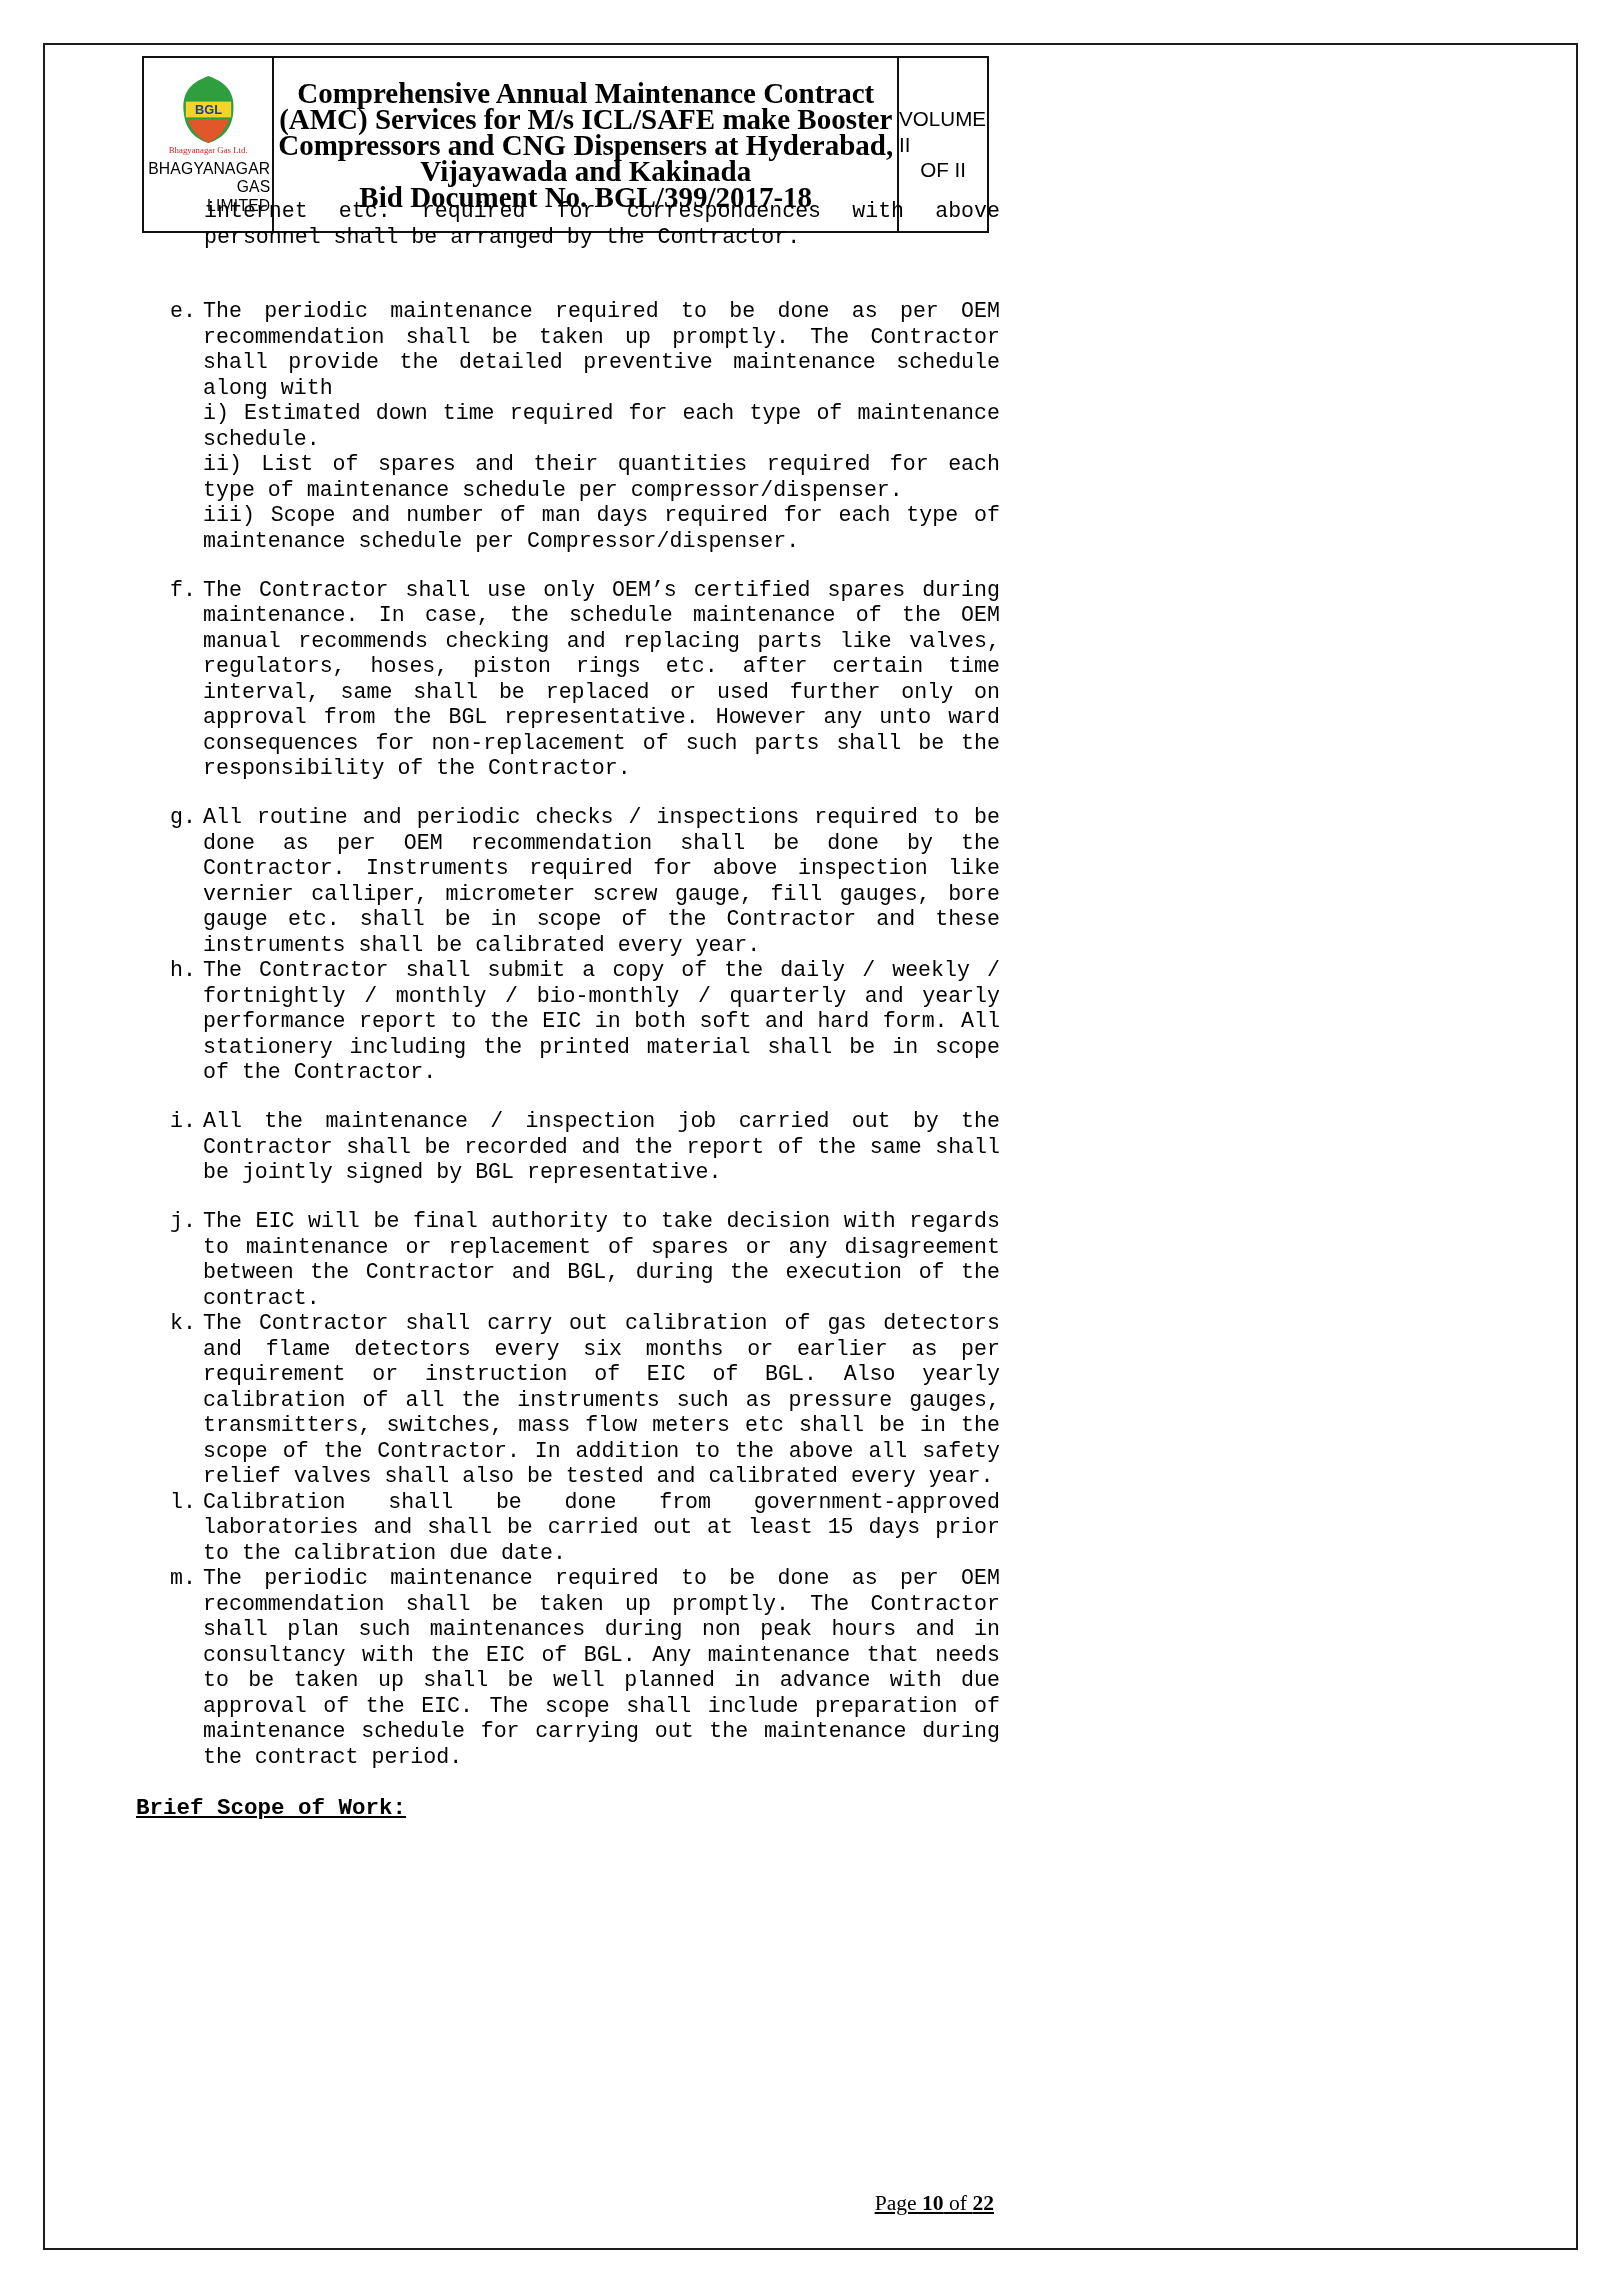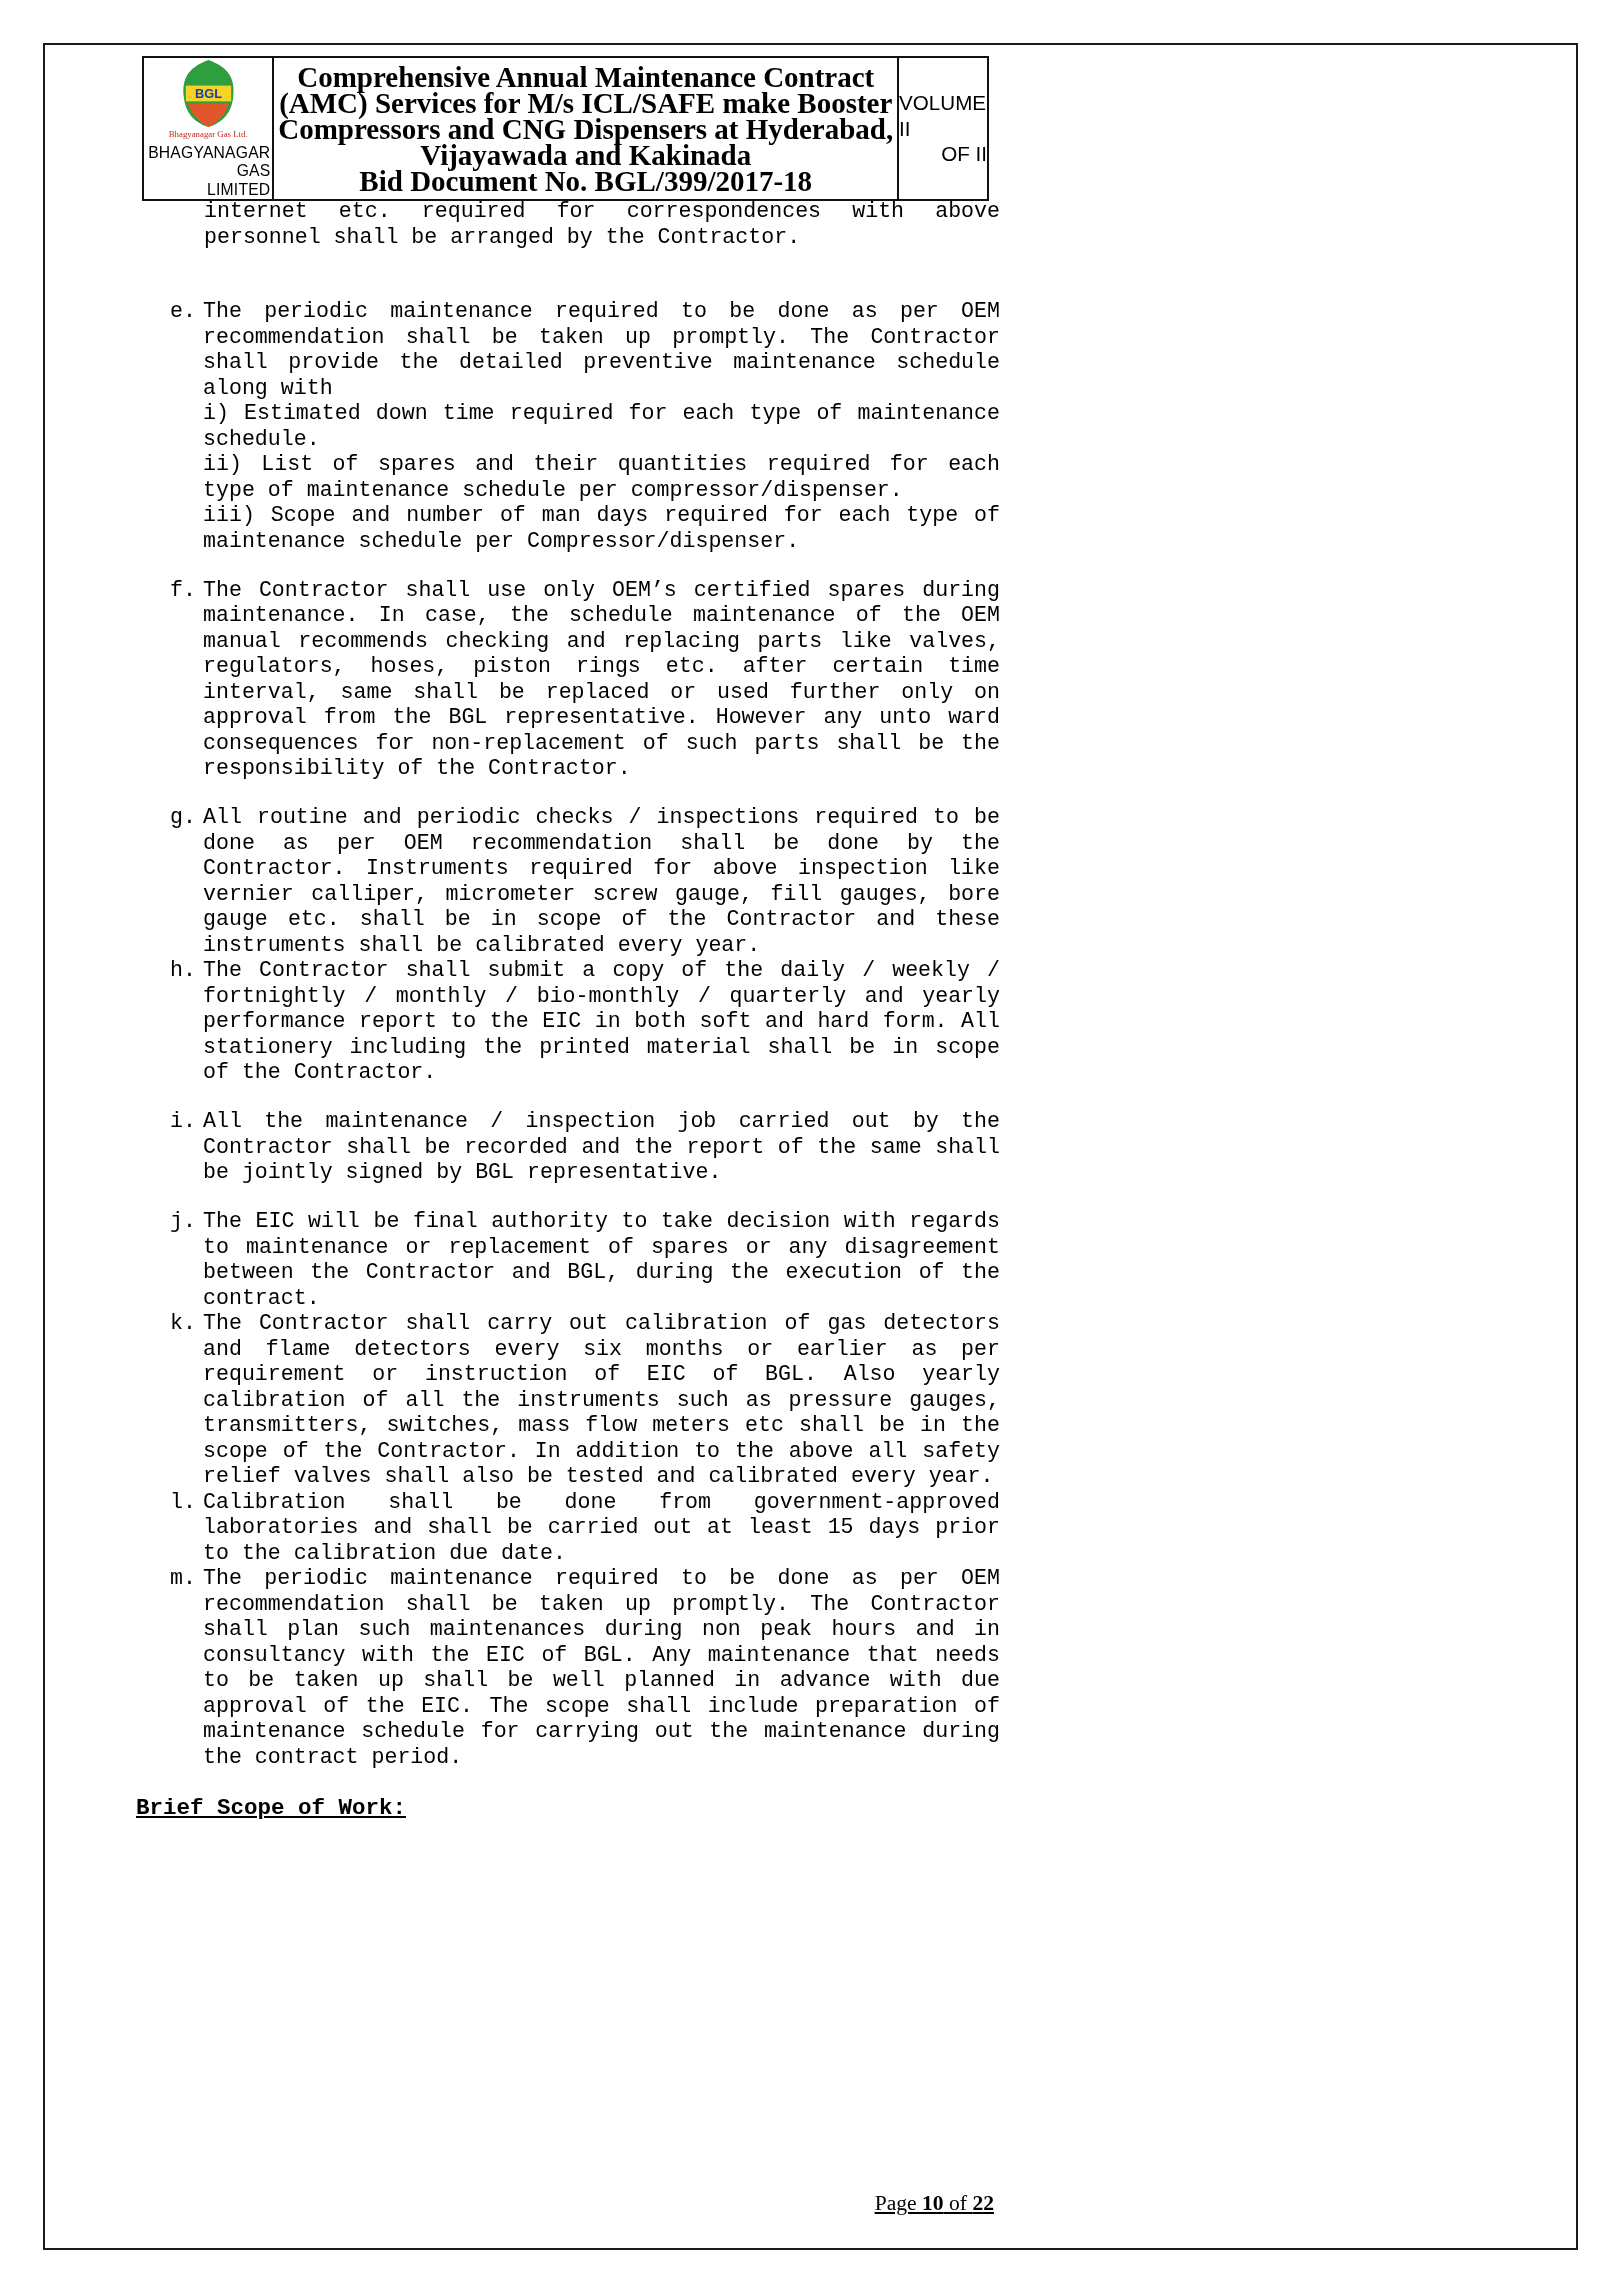--- a/index.html
+++ b/index.html
@@ -14,38 +14,38 @@
   
   .header-table{
     position:absolute; left:142px; top:56px; width:847px; min-height:137px;
     display:flex; border:2px solid #111; background:#fff;
   }
   .cell{ border-right:2px solid #111; }
   .cell:last-child{ border-right:none; }
 
   .logo-cell{
     width:173px; display:flex; flex-direction:column; align-items:center;
-    justify-content:center; padding:0 2px; gap:1px;
+    justify-content:center; padding:16px 2px; gap:1px;
   }
   .logo-tagline{ font-size:8.8px; color:#c22a21; line-height:9.8px; }
   .org-name{
     font-family:"Liberation Sans", sans-serif; font-size:15.7px; line-height:18.6px;
     text-align:right; margin-top:2.9px; letter-spacing:0.2px;
   }
 
   .title-cell{
     flex:1; display:flex; flex-direction:column; justify-content:center;
     text-align:center; font-weight:700; font-size:29px; line-height:26px;
     padding:3.9px 3.9px;
   }
   .title-cell .tline{ white-space:nowrap; }
 
   .volume-cell{
     width:118px; display:flex; flex-direction:column; justify-content:center;
-    align-items:flex-end; font-family:"Liberation Sans", sans-serif;
+    align-items:center; font-family:"Liberation Sans", sans-serif;
     font-size:20.6px; line-height:25.5px;
   }
 
   
   .content{
     position:absolute; left:136px; top:199px; width:864px;
     font-size:21.6px; line-height:25.5px;font-family:Liberation Mono, monospace;
   }
   .just{ text-align:justify; }
   .intro{ margin-left:68px; }

